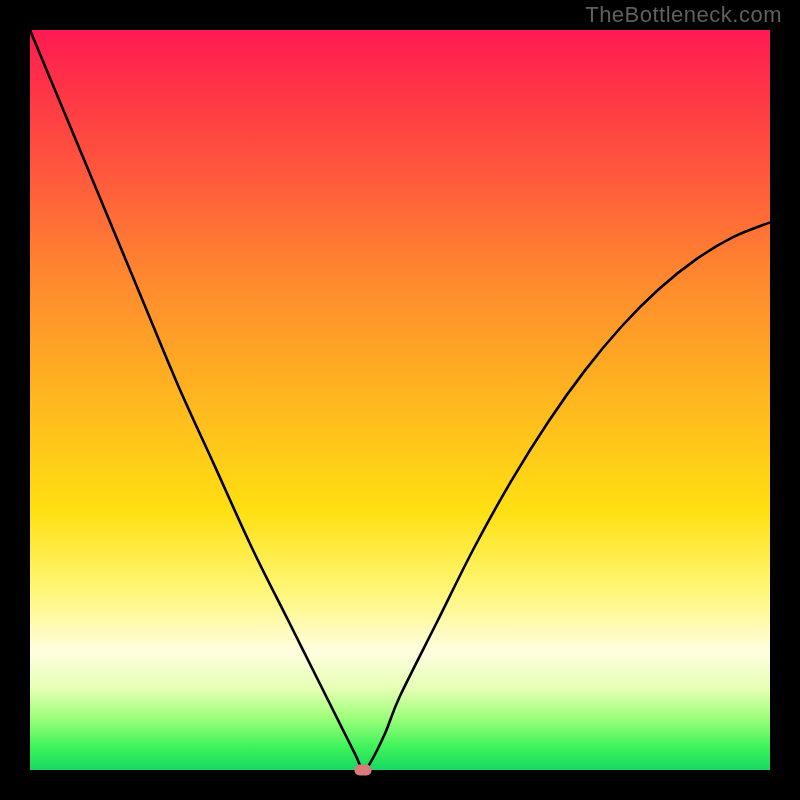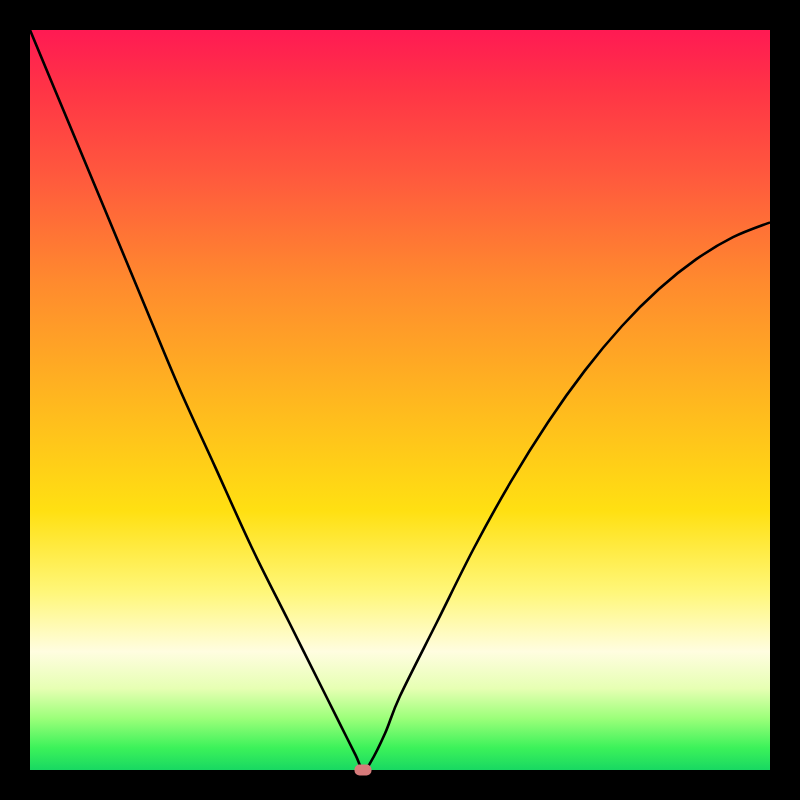--- a/index.html
+++ b/index.html
@@ -68,20 +68,21 @@
     height: 11px;
     background: #d77b7b;
     border-radius: 5px;
     transform: translate(-50%, -50%);
   }
 </style>
 </head>
 <body>
 
 <div class="frame">
+  <div class="watermark">TheBottleneck.com</div>
 
   <div class="plot">
     <div class="gradient"></div>
 
     <svg class="curve" viewBox="0 0 740 740" preserveAspectRatio="none">
       <path id="curve-path" d="M 0 0 C 6.166666666666667 14.799999999999992, 24.666666666666664 59.199999999999946, 37 88.79999999999995 C 49.333333333333336 118.39999999999996, 61.666666666666664 148.00000000000003, 74 177.60000000000002 C 86.33333333333333 207.20000000000002, 98.66666666666667 236.79999999999998, 111 266.4 C 123.33333333333333 296, 135.66666666666666 326.8333333333333, 148 355.2 C 160.33333333333334 383.56666666666666, 172.66666666666666 409.4666666666667, 185 436.6 C 197.33333333333334 463.73333333333335, 209.66666666666666 492.1, 222 518 C 234.33333333333334 543.9, 246.66666666666666 567.3333333333334, 259 592 C 271.3333333333333 616.6666666666666, 287.3666666666667 648.7333333333333, 296 666 C 304.6333333333333 683.2666666666667, 305.8666666666667 685.7333333333333, 310.8 695.6 C 315.73333333333335 705.4666666666667, 321.90000000000003 717.8000000000001, 325.6 725.2 C 329.3 732.6, 330.5333333333333 738.7666666666667, 333 740 C 335.4666666666667 741.2333333333333, 336.70000000000005 738.7666666666667, 340.40000000000003 732.6 C 344.1 726.4333333333334, 350.26666666666665 714.1, 355.2 703 C 360.1333333333333 691.9, 361.3666666666667 684.5, 370 666 C 378.6333333333333 647.5, 394.66666666666674 616.6666666666666, 407.00000000000006 592 C 419.33333333333337 567.3333333333334, 431.6666666666667 541.4333333333334, 444 518 C 456.3333333333333 494.56666666666666, 468.6666666666667 472.3666666666666, 481 451.4 C 493.3333333333333 430.43333333333334, 505.6666666666667 410.70000000000005, 518 392.20000000000005 C 530.3333333333334 373.70000000000005, 542.6666666666666 356.43333333333334, 555 340.4 C 567.3333333333334 324.3666666666666, 579.6666666666666 309.56666666666666, 592 296 C 604.3333333333334 282.43333333333334, 616.6666666666666 270.1, 629 259 C 641.3333333333334 247.9, 653.6666666666666 238.03333333333336, 666 229.40000000000003 C 678.3333333333334 220.7666666666667, 690.6666666666666 213.36666666666673, 703 207.20000000000005 C 715.3333333333334 201.03333333333336, 733.8333333333334 194.86666666666665, 740 192.39999999999998" fill="none" stroke="#000" stroke-width="2.6"></path>
     </svg>
 
     <div class="marker" id="min-marker" style="left: 333px; top: 740px;"></div>
   </div>

